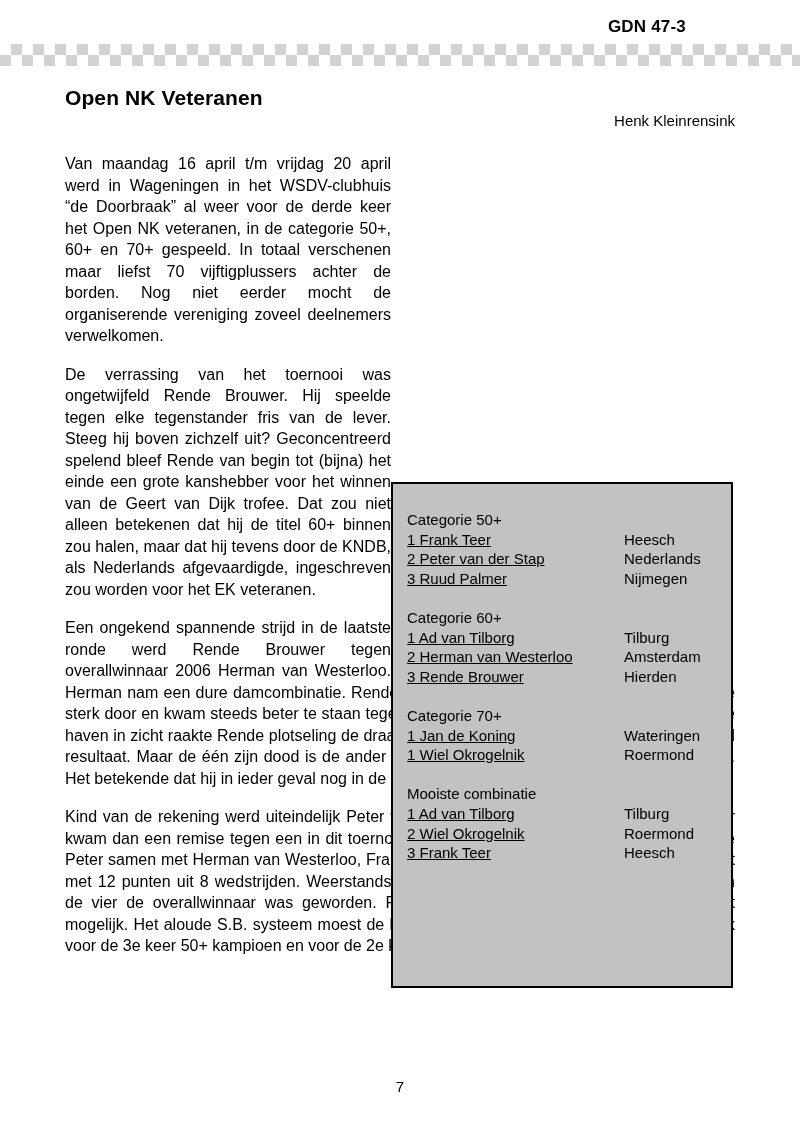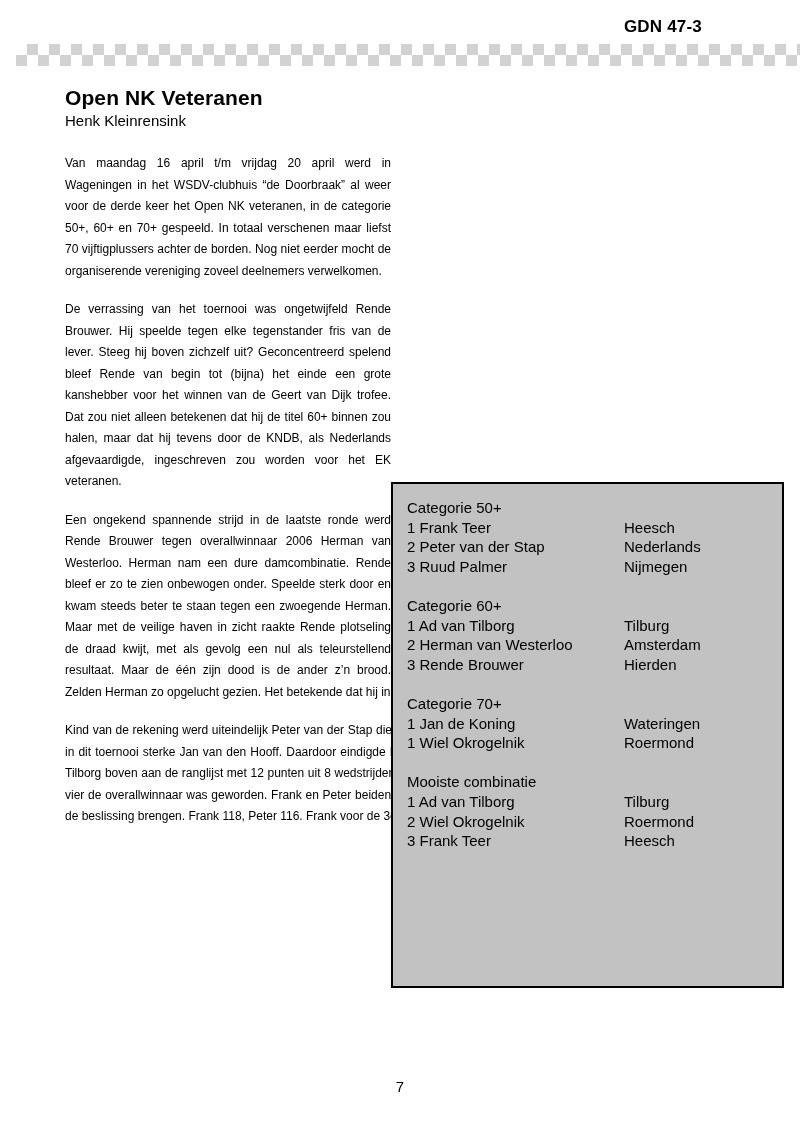--- a/index.html
+++ b/index.html
@@ -13,21 +13,21 @@
     position: relative;
     font-family: "Liberation Sans", sans-serif;
     color: #000000;
     overflow: hidden;
   }
 
   
   .page-header {
     position: absolute;
     top: 0;
-    left: 16px;
+    left: 0;
     width: 751px;
     height: 70px;
   }
   .header-title {
     position: absolute;
     right: 65px;
     top: 17px;
     font-size: 17px;
     font-weight: bold;
     letter-spacing: 0.2px;
@@ -56,23 +56,24 @@
   }
   .article-title {
     font-size: 21px;
     font-weight: bold;
     margin: 0 0 2px 0;
     letter-spacing: 0.1px;
   }
   .article-byline {
     font-size: 15px;
     margin: 0 0 24px 0;
+    text-align: right;
   }
   .para {
-    font-size: 12px;
+    font-size: 16px;
     line-height: 21.5px;
     text-align: justify;
     margin: 16px 0 17px 0;
     hyphens: none;
   }
   .para:last-child { margin-bottom: 0; }
 
   
   .results-float {
     float: right;
@@ -80,43 +81,44 @@
     height: 508px;
     margin: 0 0 6px 16px;
     shape-outside: content-box;
   }
 
   
   .results-box {
     position: absolute;
     left: 391px;
     top: 482px;
-    width: 393px;
+    width: 342px;
     height: 506px;
     box-sizing: border-box;
     background: #c2c2c2;
     border: 2px solid #000000;
-    padding: 14px 0 0 14px;
+    padding: 26px 0 0 14px;
   }
   .results-inner {
     font-size: 15px;
     line-height: 19.6px;
   }
   .result-group { margin-bottom: 19.6px; }
   .result-group:last-child { margin-bottom: 0; }
   .result-heading {
     white-space: nowrap;
   }
   .result-row {
     display: flex;
     white-space: nowrap;
   }
   .result-rank-name {
     width: 217px;
     flex: 0 0 217px;
+    text-decoration: underline;
   }
   .result-city {
     flex: 1 1 auto;
   }
 
   
   .page-number {
     position: absolute;
     left: 0;
     top: 1078px;

